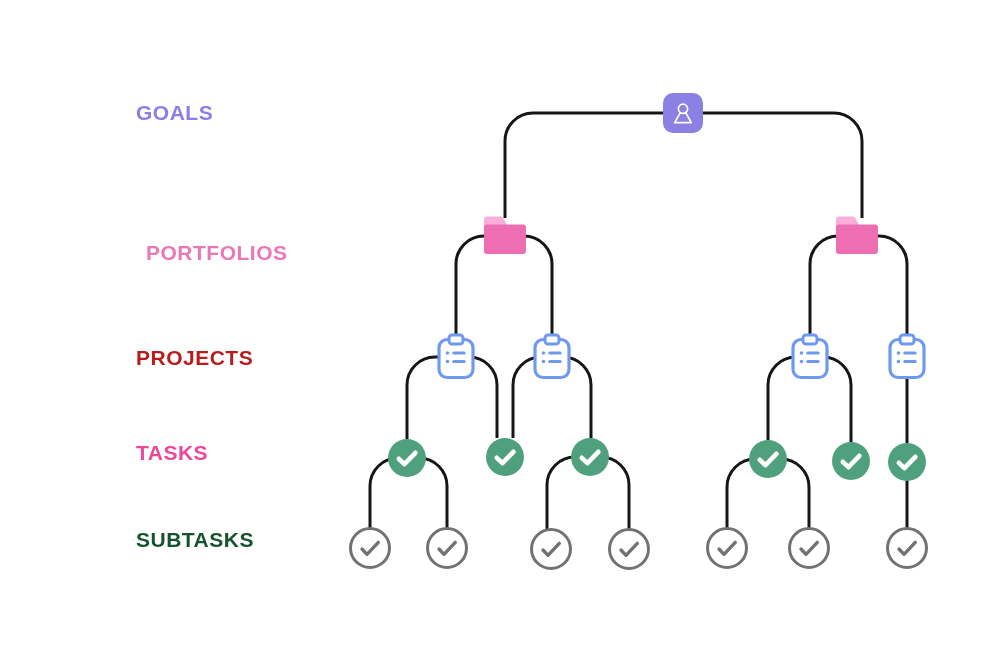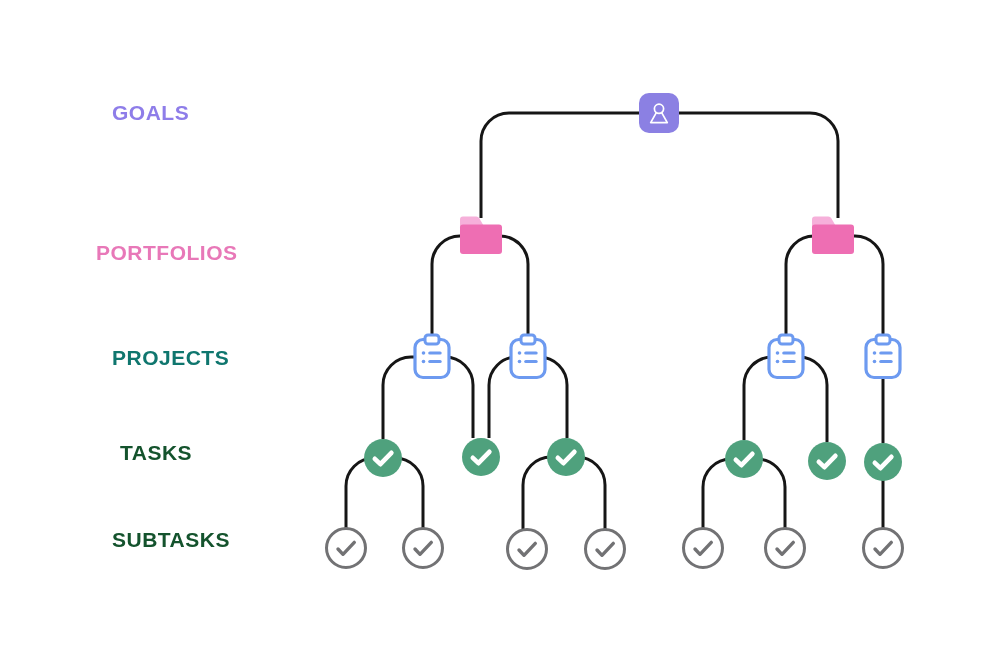--- a/index.html
+++ b/index.html
@@ -7,41 +7,42 @@
     padding: 0;
     background: #ffffff;
     font-family: "Liberation Sans", sans-serif;
   }
   .stage {
     position: relative;
     width: 905px;
     height: 663px;
     background: #ffffff;
     overflow: hidden;
+    margin-left: 24px;
   }
   .level-label {
     position: absolute;
     transform: translateY(-52%);
     font-size: 21px;
     font-weight: 700;
     letter-spacing: 0.5px;
     white-space: nowrap;
     user-select: none;
   }
   svg { position: absolute; top: 0; left: 0; }
 </style>
 </head>
 <body>
 
 <div class="stage">
   <div id="labels">
       <div class="level-label" style="left: 112px; top: 113px; color: rgb(142, 125, 233);">GOALS</div>
-      <div class="level-label" style="left: 96px; top: 253px; color: rgb(232, 120, 184);">PORTFOLIOS</div>
-      <div class="level-label" style="left: 112px; top: 358px; color: #0f766e;">PROJECTS</div>
-      <div class="level-label" style="left: 120px; top: 453px; color: #14532d;">TASKS</div>
+      <div class="level-label" style="left: 122px; top: 253px; color: rgb(232, 120, 184);">PORTFOLIOS</div>
+      <div class="level-label" style="left: 112px; top: 358px; color: #b91c1c;">PROJECTS</div>
+      <div class="level-label" style="left: 112px; top: 453px; color: #ec4899;">TASKS</div>
       <div class="level-label" style="left: 112px; top: 540px; color: #14532d;">SUBTASKS</div>
     </div>
   <svg id="tree" width="1005" height="663" viewBox="0 0 1005 663">
       <path d="M 659 113 H 509 A 28 28 0 0 0 481 141 V 218" fill="none" stroke="#161616" stroke-width="3"></path>
       <path d="M 659 113 H 810 A 28 28 0 0 1 838 141 V 218" fill="none" stroke="#161616" stroke-width="3"></path>
       <path d="M 481 236 H 460 A 28 28 0 0 0 432 264 V 335" fill="none" stroke="#161616" stroke-width="3"></path>
       <path d="M 481 236 H 500 A 28 28 0 0 1 528 264 V 335" fill="none" stroke="#161616" stroke-width="3"></path>
       <path d="M 833 236 H 814 A 28 28 0 0 0 786 264 V 335" fill="none" stroke="#161616" stroke-width="3"></path>
       <path d="M 833 236 H 855 A 28 28 0 0 1 883 264 V 335" fill="none" stroke="#161616" stroke-width="3"></path>
       <path d="M 432 357 H 411 A 28 28 0 0 0 383 385 V 439" fill="none" stroke="#161616" stroke-width="3"></path>

